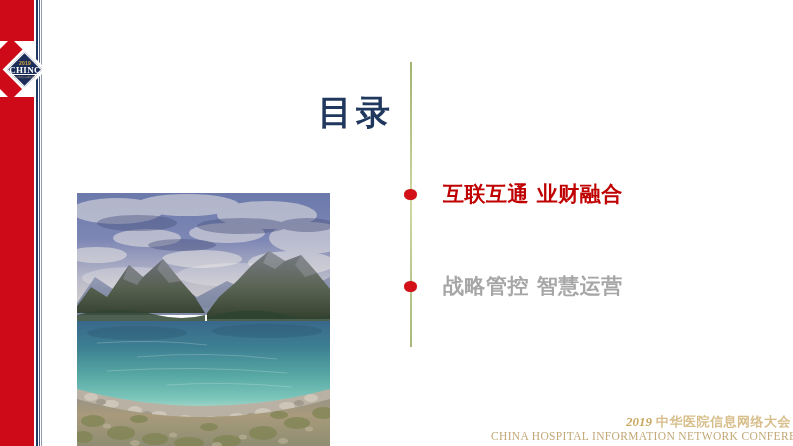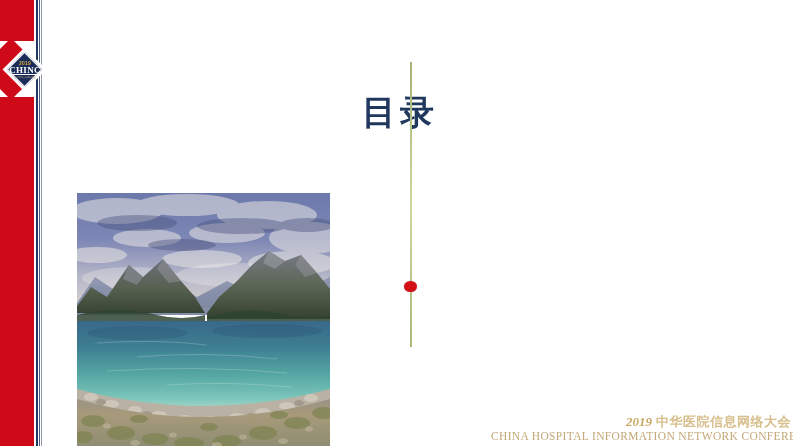--- a/index.html
+++ b/index.html
@@ -398,29 +398,34 @@
       <ellipse cx="96" cy="242" rx="4" ry="2.5"></ellipse>
       <ellipse cx="166" cy="244" rx="4" ry="2.5"></ellipse>
       <ellipse cx="232" cy="236" rx="4" ry="2.5"></ellipse>
       <ellipse cx="58" cy="250" rx="5" ry="3"></ellipse>
       <ellipse cx="140" cy="252" rx="5" ry="3"></ellipse>
       <ellipse cx="206" cy="248" rx="5" ry="3"></ellipse>
     </g>
   </svg>
 </div>
 
-<div class="page-title" style="color: rgb(32, 56, 94); margin-left: 44px;">目录</div>
+<div class="page-title" style="color: rgb(32, 56, 94);">目录</div>
 
 <div class="toc">
   <div class="toc-line"></div>
 
+  <div class="toc-item active" style="top:110px;">
+    <span class="toc-bullet" style="background: rgb(211, 15, 24);"></span>
+    <span class="toc-label" style="color: rgb(192, 0, 0);">互联互通  业财融合</span>
+  </div>
 
 
   <div class="toc-item" style="top:202px;">
     <span class="toc-bullet" style="background: rgb(211, 15, 24);"></span>
+    <span class="toc-label" style="color: rgb(166, 166, 166);">战略管控  智慧运营</span>
   </div>
 
 </div>
 
 <div class="footer-brand">
   <div class="footer-cn-row">
     <span class="footer-year">2019</span>
     <span class="footer-cn">中华医院信息网络大会</span>
   </div>
   <div class="footer-en">CHINA HOSPITAL INFORMATION NETWORK CONFERENCE</div>

